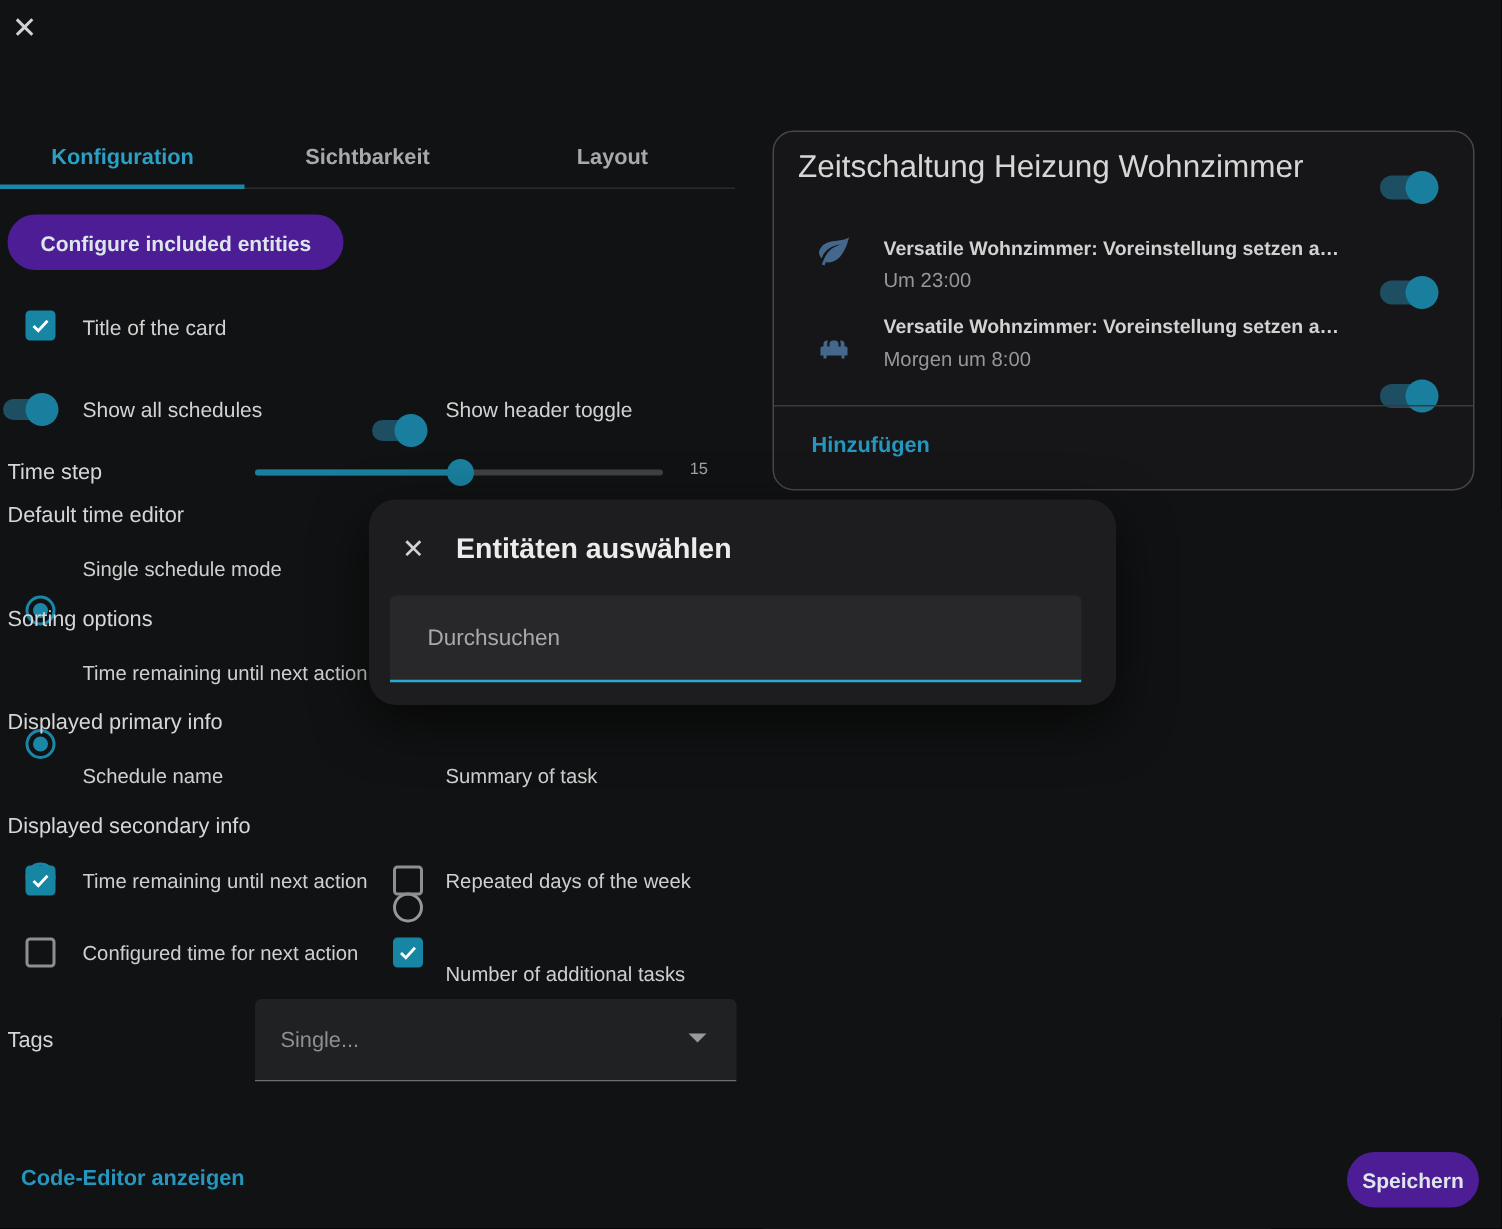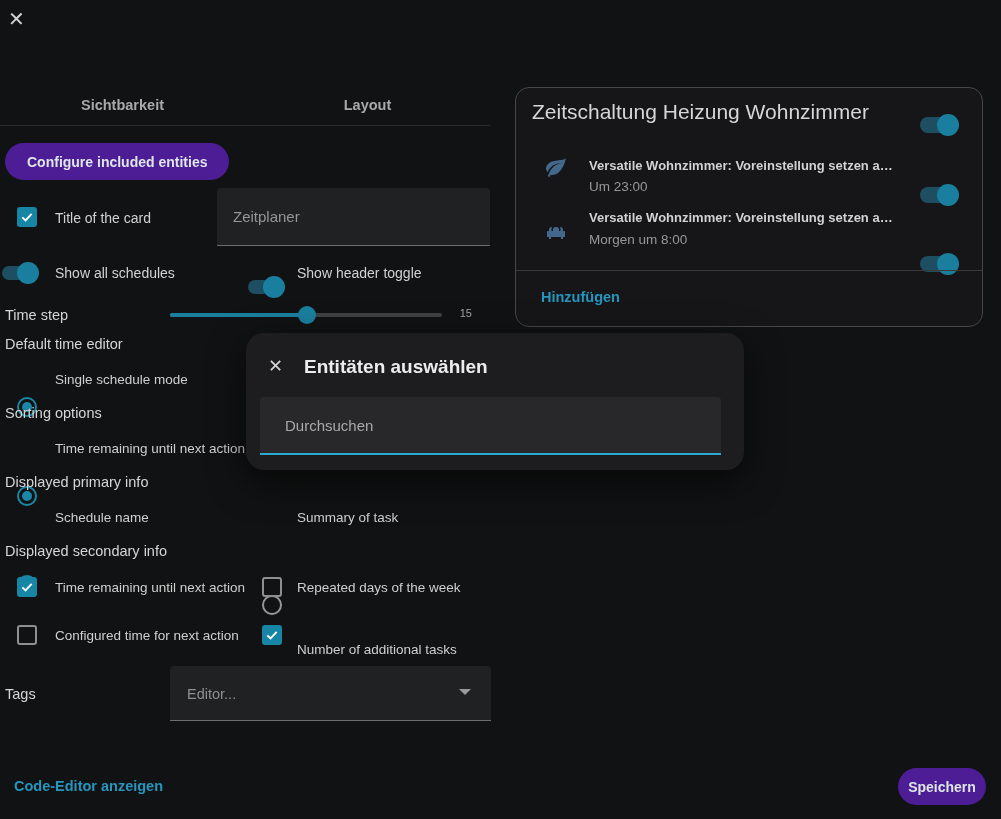--- a/index.html
+++ b/index.html
@@ -73,35 +73,33 @@
   .search-field input::placeholder{color:#a9a9a9;opacity:1;}
 </style>
 </head>
 <body>
 
 <div class="stage">
 
   <div class="abs close-x" style="left:8px;top:8px;">✕</div>
 
   <div class="abs tabbar" style="left:0;top:85px;">
+    <div class="tab active">Konfiguration</div>
     <div class="tab">Sichtbarkeit</div>
     <div class="tab">Layout</div>
   </div>
 
   <div class="abs pill-btn" style="left:5px;top:143px;height:37px;padding:0 22px;">Configure included entities</div>
 
   <div class="abs cb checked" style="left:17px;top:207px;">
     <svg width="14" height="14" viewBox="0 0 24 24">
       <polyline points="4,12.5 9.5,18 20,6.5" fill="none" stroke="#ffffff" stroke-width="3.2"></polyline>
     </svg>
   </div>
   <div class="abs label txt" style="left:55px;top:210px;">Title of the card</div>
-  <div class="abs field" style="left:217px;top:188px;width:273px;height:58px;">
-    <input type="text" value="Zeitplaner" style="">
-  </div>
 
   <div class="abs toggle" style="left:2px;top:266px;">
     <span class="thumb"></span>
   </div>
   <div class="abs label txt" style="left:55px;top:265px;">Show all schedules</div>
   <div class="abs toggle" style="left:248px;top:266px;">
     <span class="thumb"></span>
   </div>
   <div class="abs label txt" style="left:297px;top:265px;">Show header toggle</div>
 
@@ -148,21 +146,21 @@
   <div class="abs opt-label txt" style="left:55px;top:628px;">Configured time for next action</div>
   <div class="abs cb checked" style="left:262px;top:625px;">
     <svg width="14" height="14" viewBox="0 0 24 24">
       <polyline points="4,12.5 9.5,18 20,6.5" fill="none" stroke="#ffffff" stroke-width="3.2"></polyline>
     </svg>
   </div>
   <div class="abs opt-label txt" style="left:297px;top:628px;margin-top:14px;">Number of additional tasks</div>
 
   <div class="abs heading txt" style="left:5px;top:686px;">Tags</div>
   <div class="abs field" style="left:170px;top:666px;width:321px;height:55px;">
-    <div class="abs select-text txt" style="left:17px;top:20px;">Editor...</div>
+    <div class="abs select-text txt" style="left:17px;top:20px;">Single...</div>
     <div class="abs chevron" style="left:289px;top:23px;"></div>
   </div>
 
   <div class="abs link txt" style="left:14px;top:778px;">Code-Editor anzeigen</div>
   <div class="abs link txt" style="left:805px;top:820px;">Abbrechen</div>
   <div class="abs pill-btn" style="left:898px;top:768px;width:88px;height:37px;border-radius:19px;">Speichern</div>
 
   <div class="abs card" style="left:515px;top:87px;width:468px;height:240px;">
     <div class="abs card-title txt" style="left:16px;top:12px;">Zeitschaltung Heizung Wohnzimmer</div>
     <div class="abs toggle lg" style="left:404px;top:29px;">

